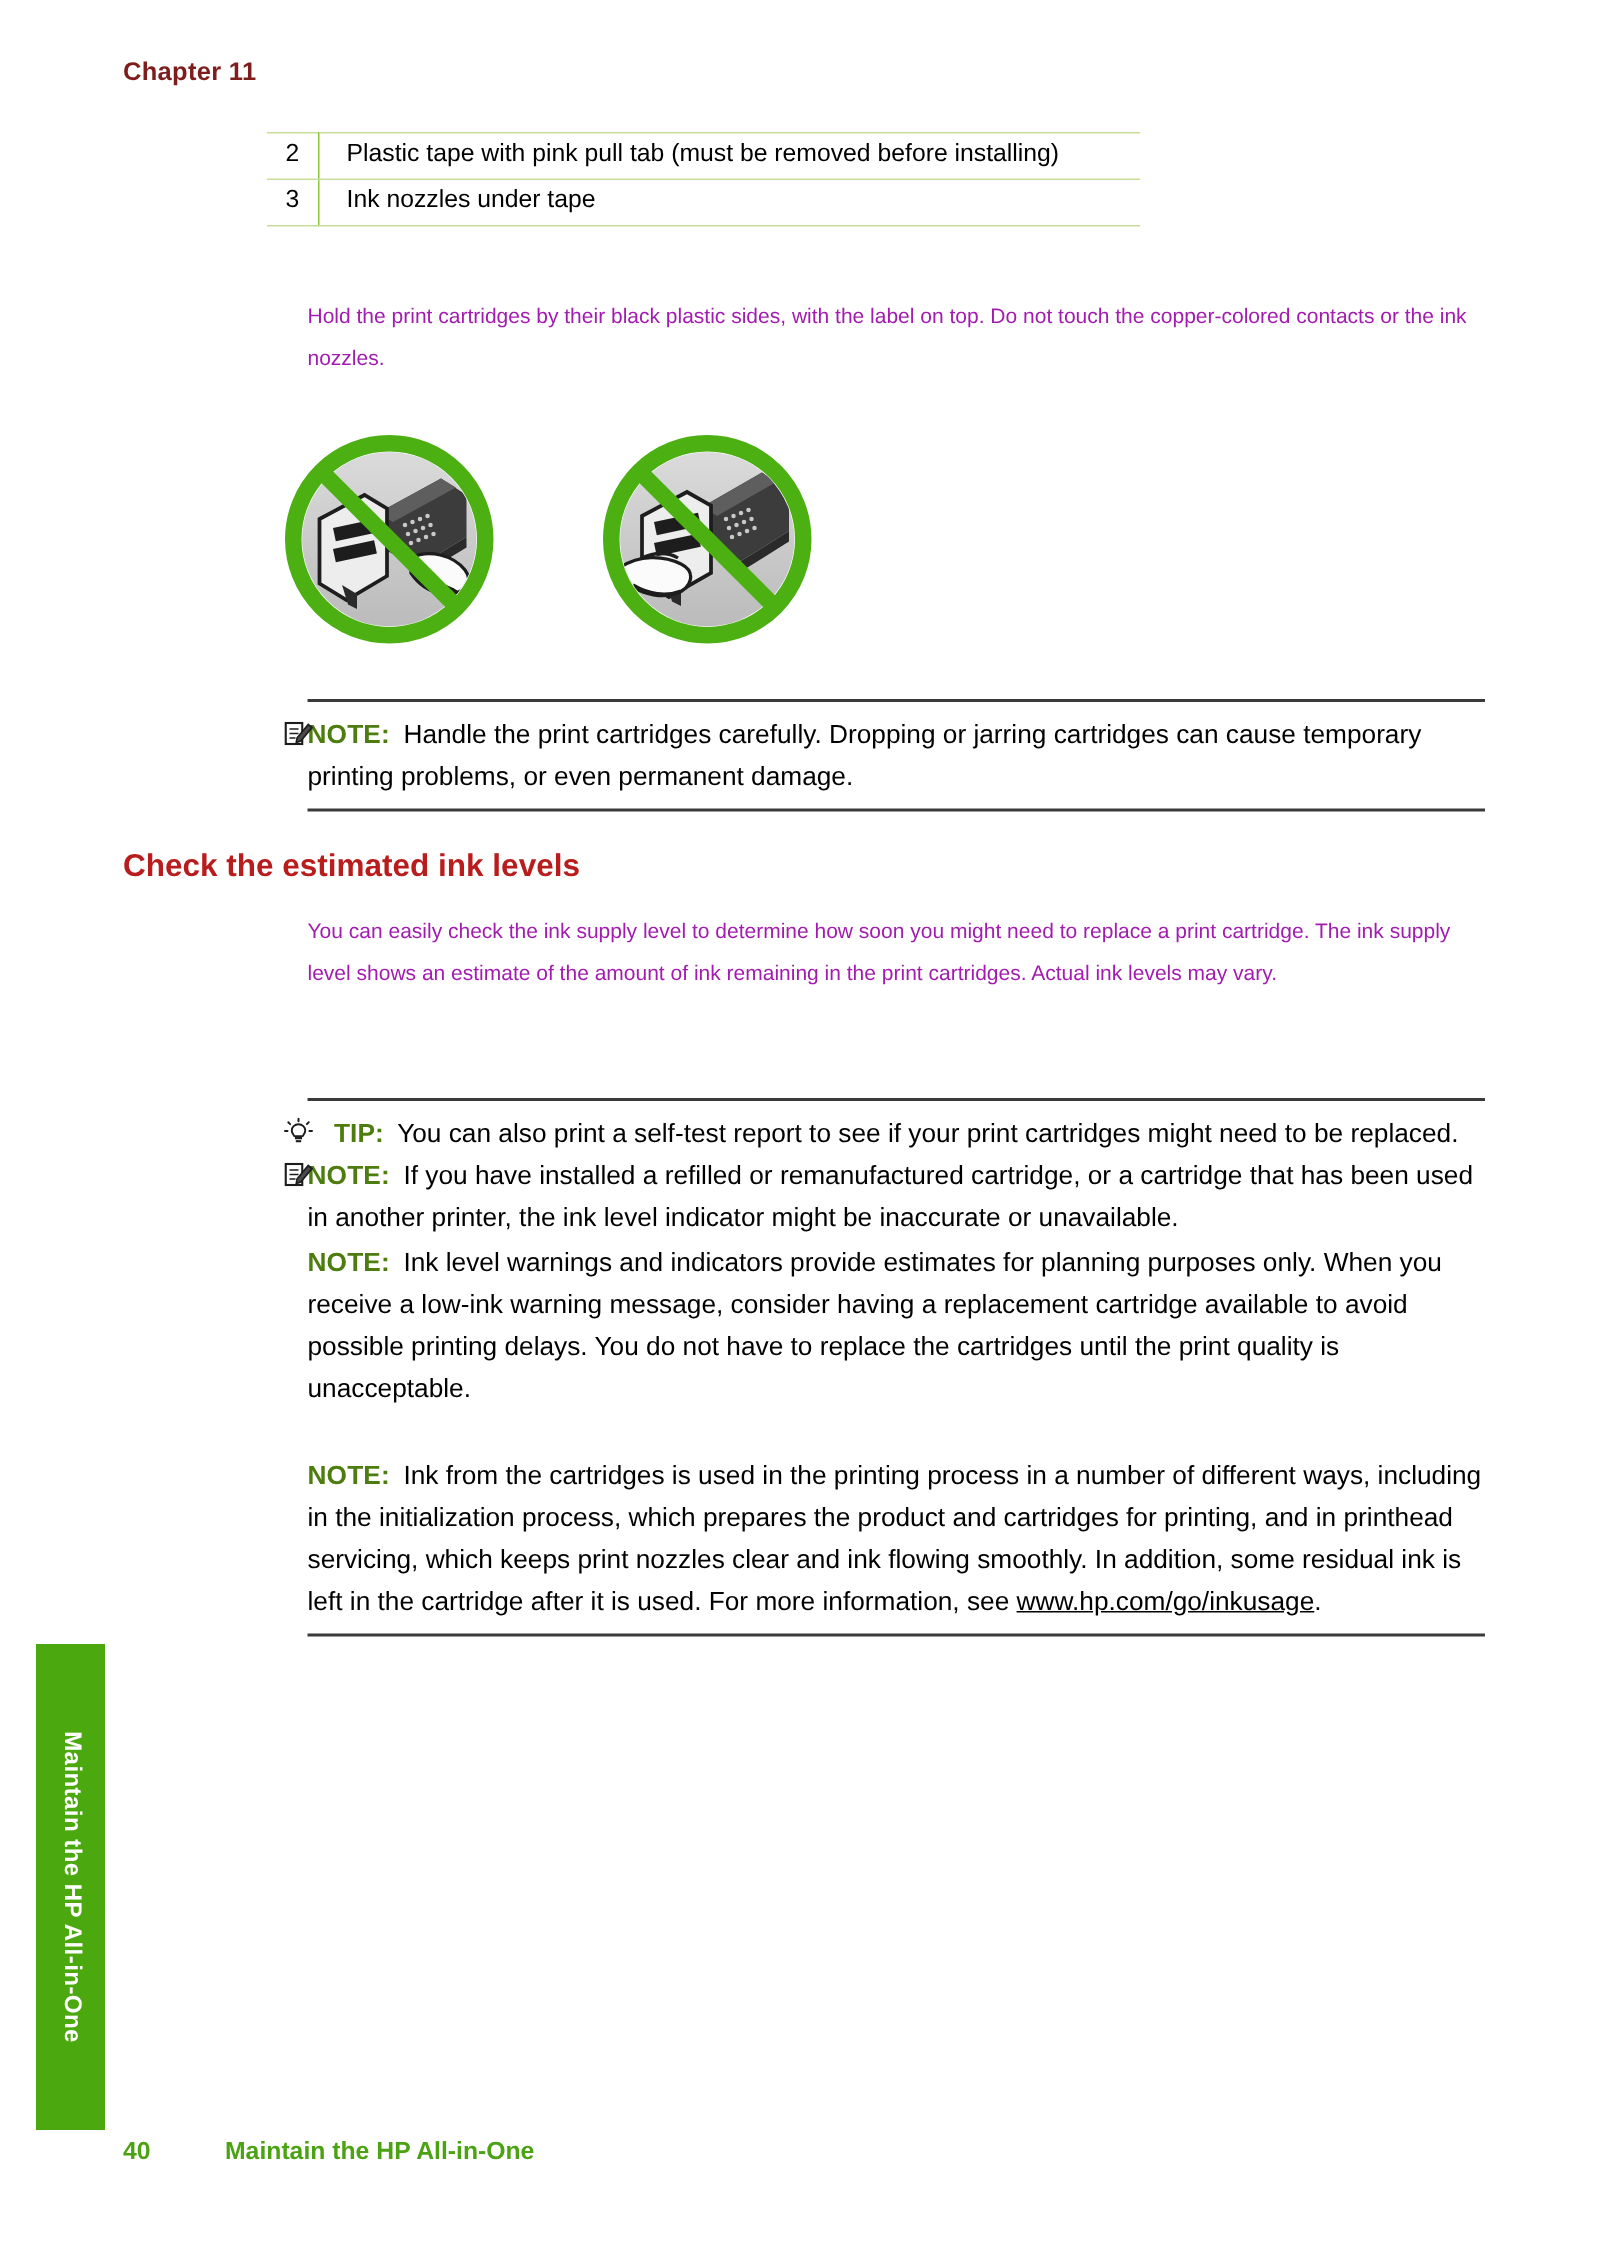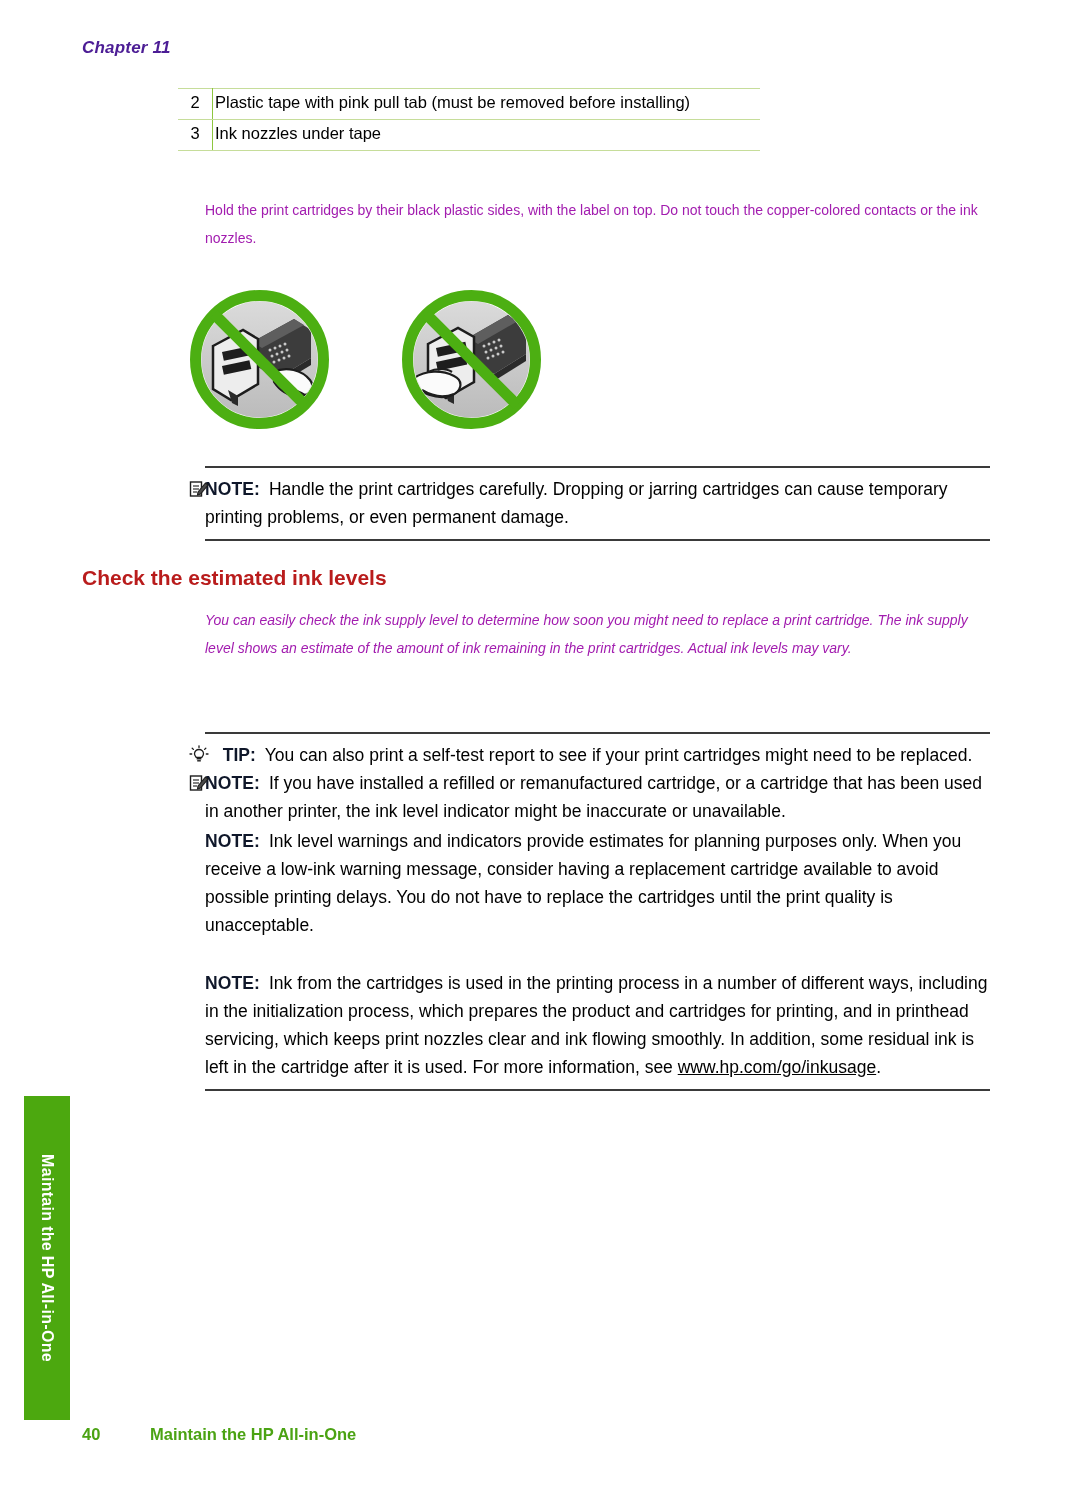--- a/index.html
+++ b/index.html
@@ -19,23 +19,22 @@
     overflow: hidden;
   }
 
   
   .chapter-head {
     position: absolute;
     left: 82px;
     top: 38px;
     font-size: 17px;
     font-weight: bold;
-    color: #4c1d95;
+    color: #7f1d1d;
     letter-spacing: 0.2px;
-    font-style: italic;
   }
 
   
   .legend-table {
     position: absolute;
     left: 178px;
     top: 88px;
     width: 582px;
     border-collapse: collapse;
   }
@@ -49,21 +48,21 @@
     padding: 2px 0 4px 0;
     vertical-align: middle;
     line-height: 1.2;
   }
   .legend-table td.num {
     width: 34px;
     text-align: center;
     border-right: 1.5px solid #8ec63f;
   }
   .legend-table td.desc {
-    padding-left: 2px;
+    padding-left: 18px;
   }
 
   
   .body-para {
     position: absolute;
     left: 205px;
     width: 790px;
     font-size: 14px;
     line-height: 28px;
     color: #a21caf;
@@ -102,21 +101,21 @@
   }
   .admon-icon {
     position: absolute;
     left: -16px;
     top: 11px;
     width: 20px;
     height: 20px;
   }
   .admon-icon svg { display: block; }
   .label-note, .label-tip {
-    color: #0f172a;
+    color: #4d7c0f;
     font-weight: bold;
   }
   .label-note { letter-spacing: 0.1px; }
   .gap { display: inline-block; width: 9px; }
 
   
   .section-heading {
     position: absolute;
     left: 82px;
     top: 566px;
@@ -299,21 +298,21 @@
           <path d="M9 13 L16.5 4 L19 6 L11.5 15 L8.5 16 Z" fill="#4a4a4a" stroke="#1d1d1d" stroke-width="1.1"></path>
         </svg>
       </span>
       <span class="label-note">NOTE:</span><span class="gap"></span><span>Handle the print cartridges carefully. Dropping or jarring cartridges can cause temporary printing problems, or even permanent damage.</span>
     </div>
     <div class="rule"></div>
   </div>
 
   <div class="section-heading">Check the estimated ink levels</div>
 
-  <div class="body-para" style="top:606px;font-style:italic;">You can easily check the ink supply level to determine how soon you might need to replace a print cartridge. The ink supply level shows an estimate of the amount of ink remaining in the print cartridges. Actual ink levels may vary.</div>
+  <div class="body-para" style="top:606px;">You can easily check the ink supply level to determine how soon you might need to replace a print cartridge. The ink supply level shows an estimate of the amount of ink remaining in the print cartridges. Actual ink levels may vary.</div>
 
   <div class="admon" style="top:732px;text-align:center;">
     <div class="rule"></div>
     <div class="admon-body">
       <span class="admon-icon">
         <svg width="20" height="20" viewBox="0 0 20 20" xmlns="http://www.w3.org/2000/svg">
           <path d="M10 4.5 C12.6 4.5 14.5 6.4 14.5 8.7 C14.5 10.4 13.4 11.4 12.8 12.4 L7.2 12.4 C6.6 11.4 5.5 10.4 5.5 8.7 C5.5 6.4 7.4 4.5 10 4.5 Z" fill="#ffffff" stroke="#1d1d1d" stroke-width="1.3"></path>
           <rect x="7.6" y="13" width="4.8" height="1.5" fill="#1d1d1d"></rect>
           <rect x="8.2" y="15.1" width="3.6" height="1.4" fill="#1d1d1d"></rect>
           <g stroke="#1d1d1d" stroke-width="1.3" stroke-linecap="round">

